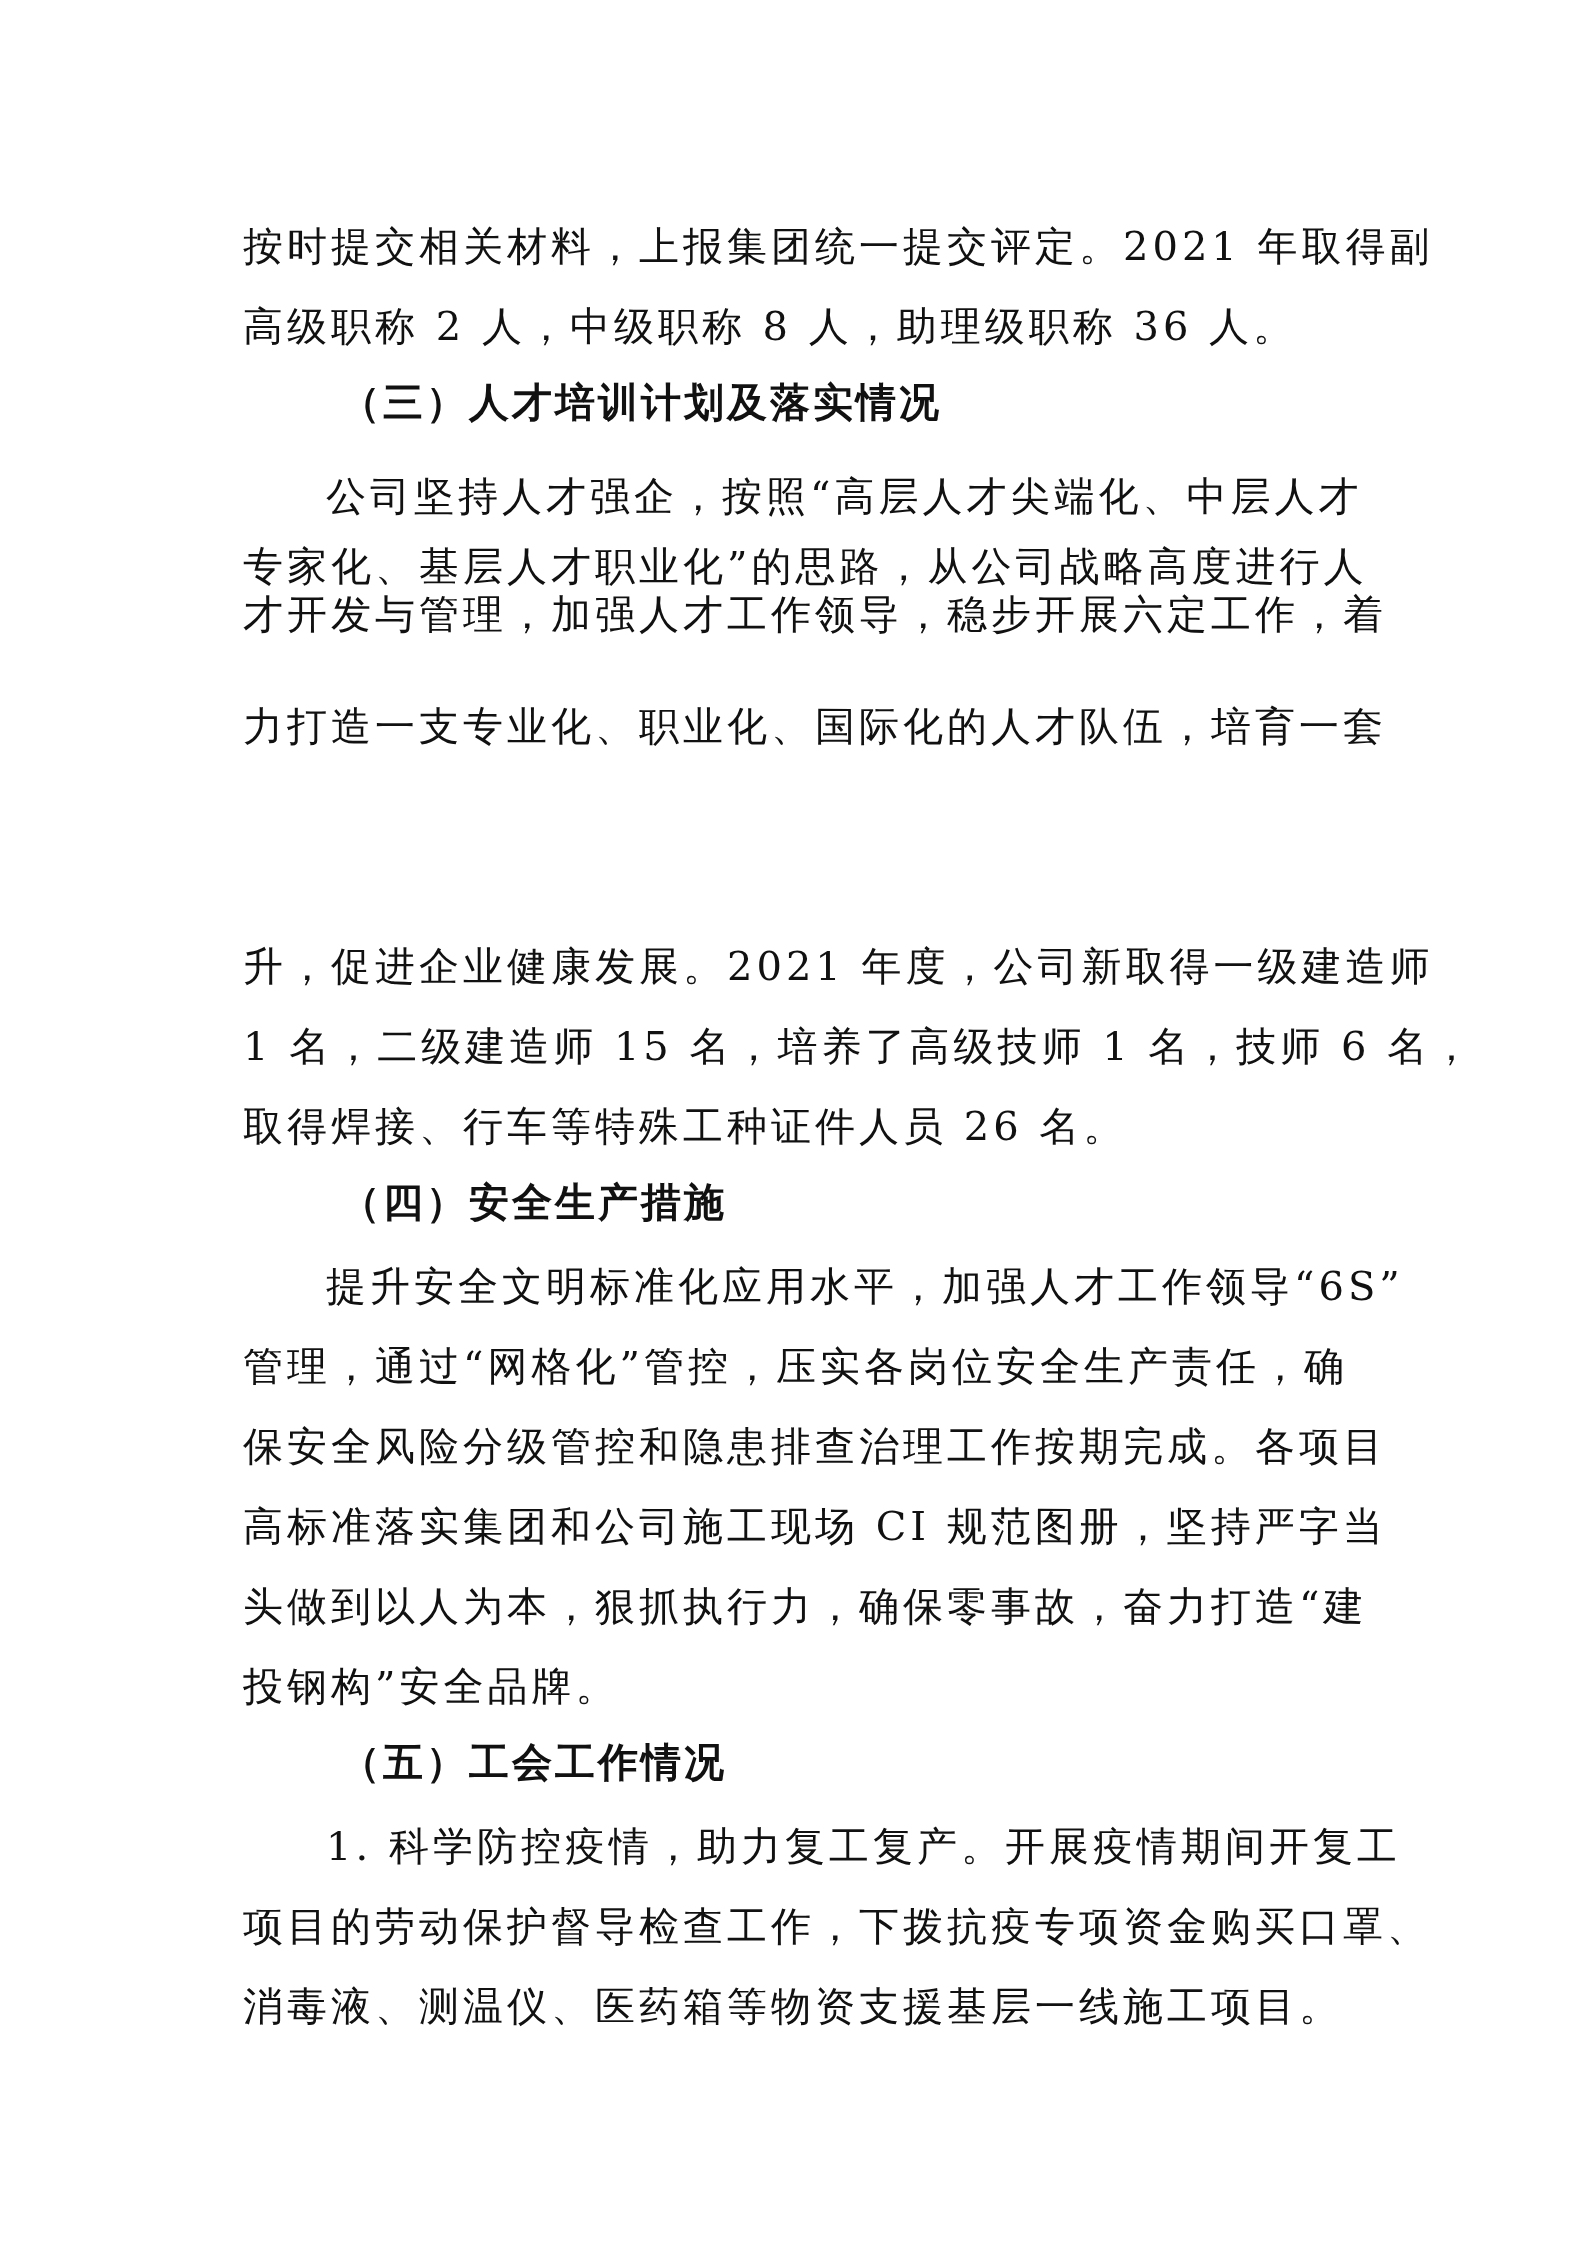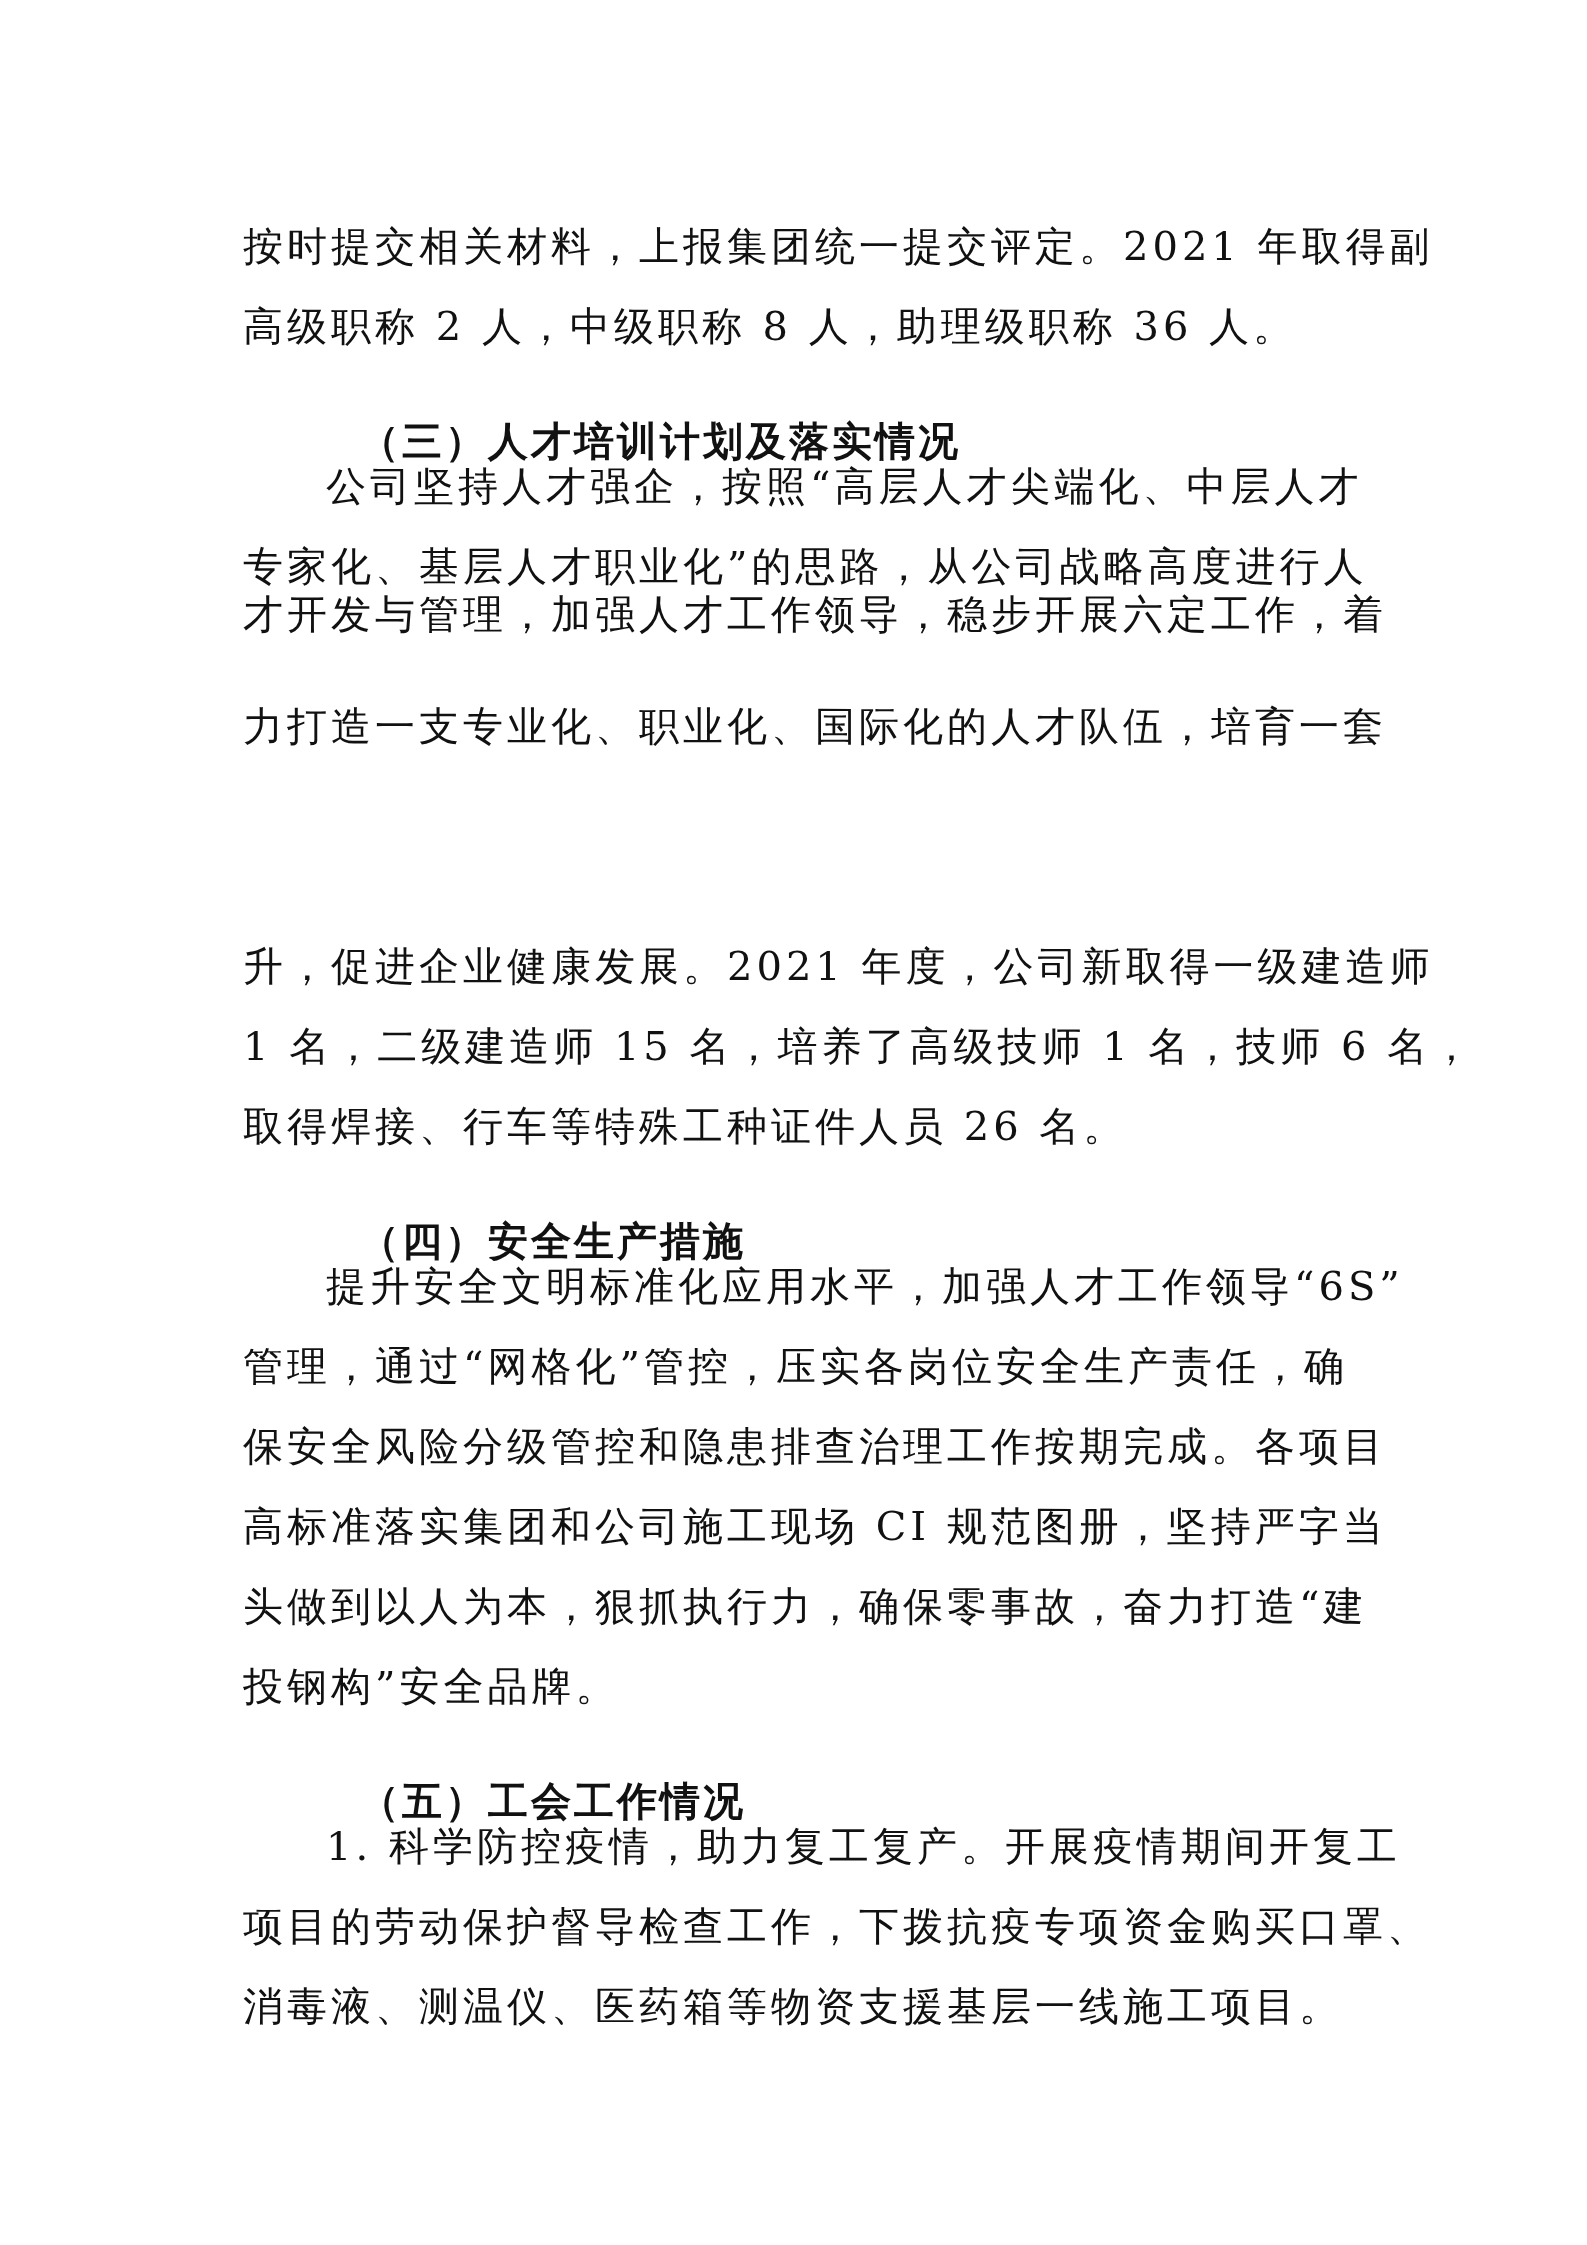--- a/index.html
+++ b/index.html
@@ -29,35 +29,34 @@
       width: 1120px;
       font-size: 40px;
       line-height: 48px;
       white-space: nowrap;
       letter-spacing: 4px;
     }
     .line.indent {
       left: 326px;
     }
     .line.heading {
-      left: 359px;
+      left: 340px;
       font-weight: bold;
-      font-family: Liberation Serif, serif;
+      font-family: Liberation Mono, monospace;
       letter-spacing: 3px;
-      margin-top: 36px;
     }
   </style>
 </head>
 <body>
 
 <div class="page">
   <div class="line" style="top:222px">按时提交相关材料，上报集团统一提交评定。2021 年取得副</div>
   <div class="line" style="top:302px">高级职称 2 人，中级职称 8 人，助理级职称 36 人。</div>
   <div class="line heading" style="top:382px">（三）人才培训计划及落实情况</div>
-  <div class="line indent" style="top:462px">公司坚持人才强企，按照“高层人才尖端化、中层人才</div>
+  <div class="line indent" style="top:472px">公司坚持人才强企，按照“高层人才尖端化、中层人才</div>
   <div class="line" style="top:542px">专家化、基层人才职业化”的思路，从公司战略高度进行人</div>
   <div class="line" style="top:590px">才开发与管理，加强人才工作领导，稳步开展六定工作，着</div>
   <div class="line" style="top:702px">力打造一支专业化、职业化、国际化的人才队伍，培育一套</div>
   <div class="line" style="top:942px">升，促进企业健康发展。2021 年度，公司新取得一级建造师</div>
   <div class="line" style="top:1022px">1 名，二级建造师 15 名，培养了高级技师 1 名，技师 6 名，</div>
   <div class="line" style="top:1102px">取得焊接、行车等特殊工种证件人员 26 名。</div>
   <div class="line heading" style="top:1182px">（四）安全生产措施</div>
   <div class="line indent" style="top:1262px">提升安全文明标准化应用水平，加强人才工作领导“6S”</div>
   <div class="line" style="top:1342px">管理，通过“网格化”管控，压实各岗位安全生产责任，确</div>
   <div class="line" style="top:1422px">保安全风险分级管控和隐患排查治理工作按期完成。各项目</div>

